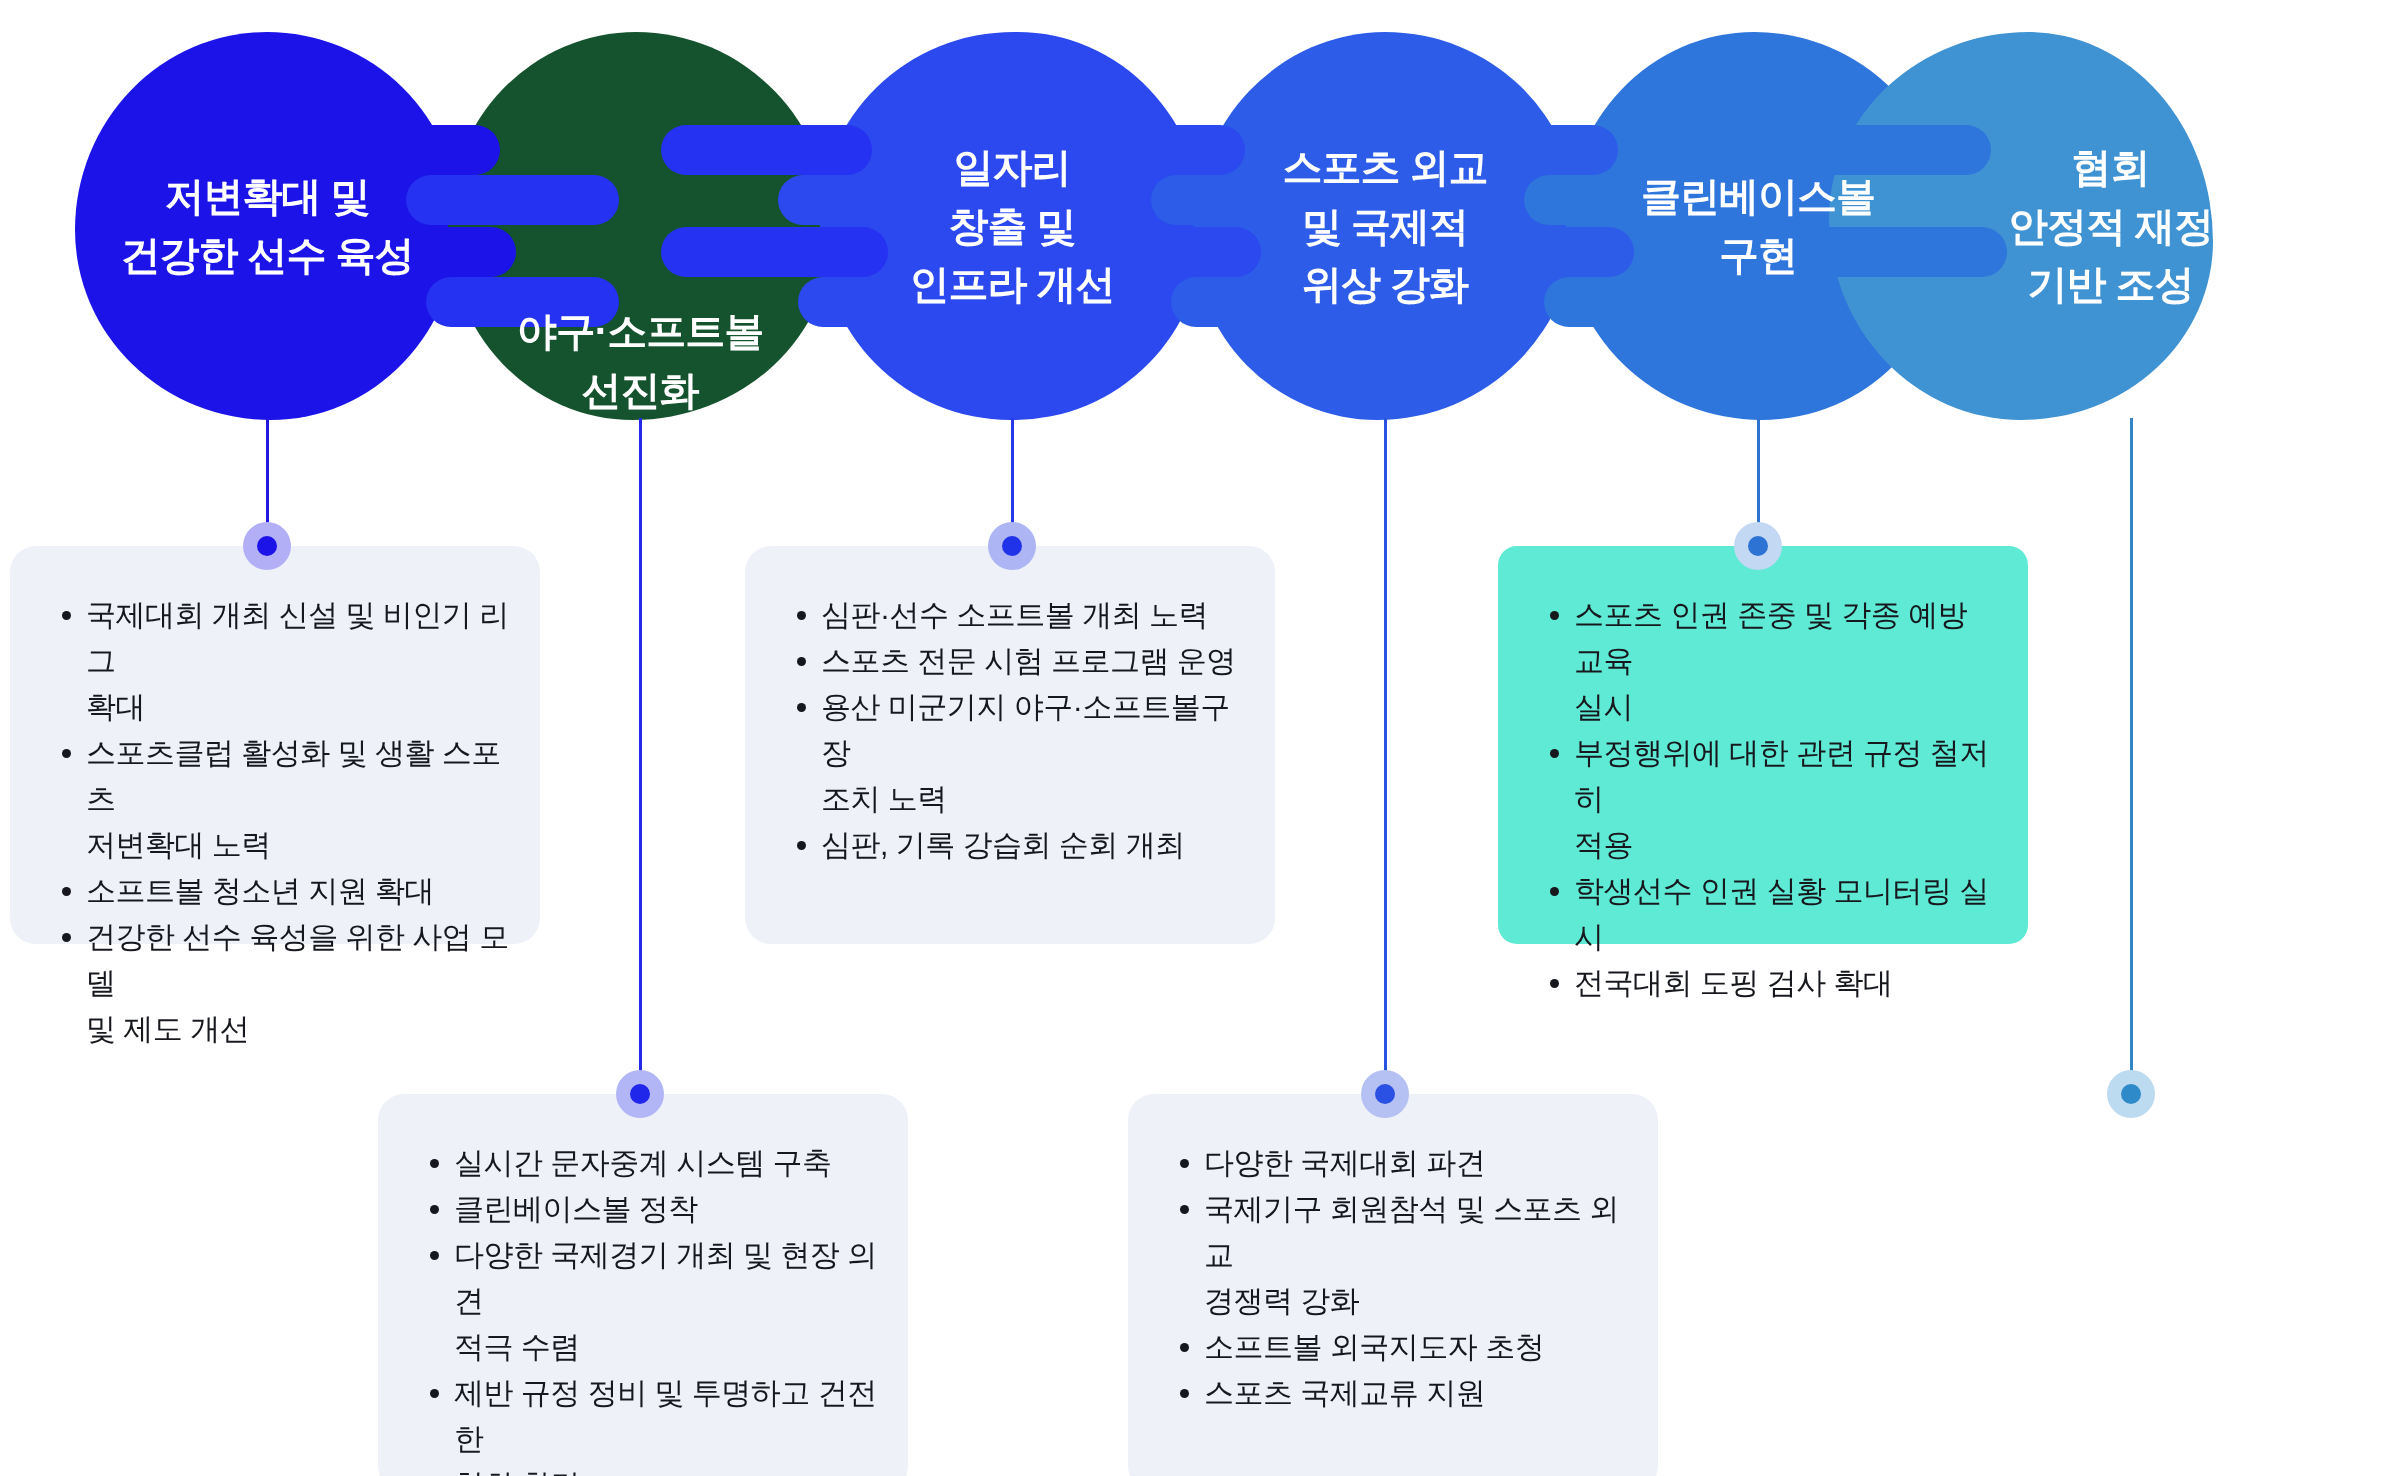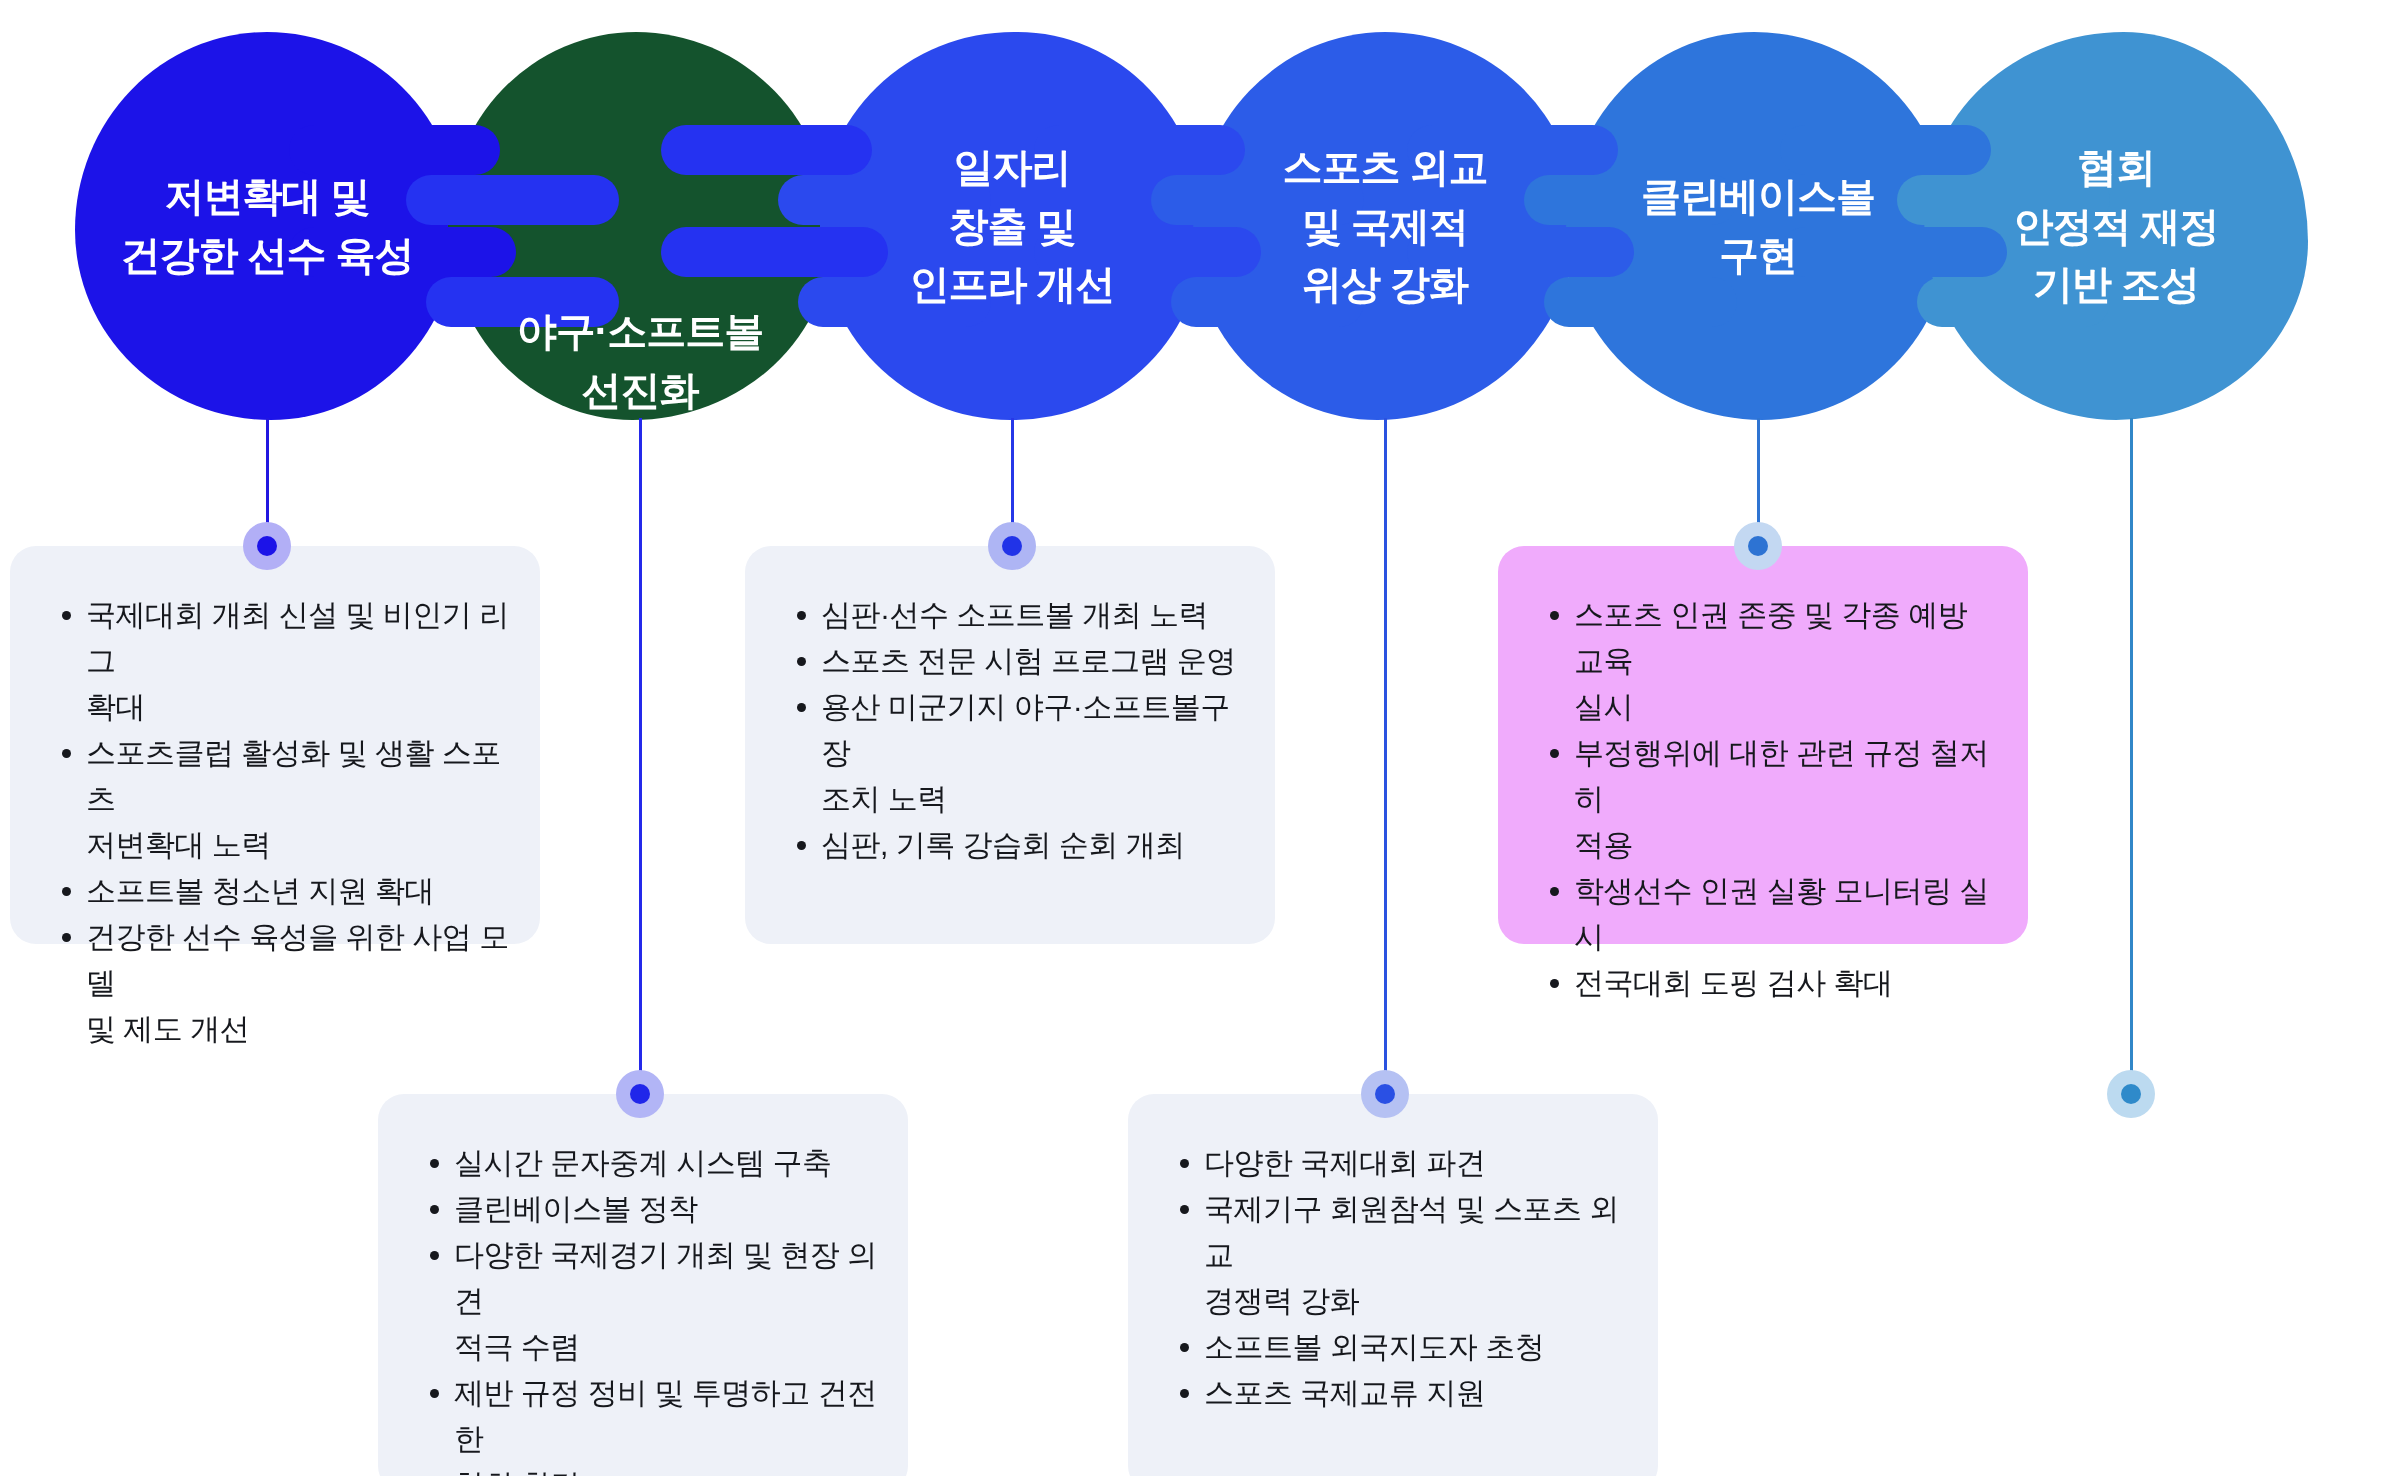--- a/index.html
+++ b/index.html
@@ -115,29 +115,29 @@
       <div class="bullet"><span class="bullet-dot"></span><span>스포츠 국제교류 지원</span></div>
     </div>
     <div class="circle blob5" style="left: 1566px; background: rgb(46, 117, 220);">
       <div class="circle-label">클린베이스볼
 구현</div>
     </div>
     <div class="vline" style="left: 1756.5px; height: 130px; background: rgb(46, 116, 210);"></div>
     <div class="dot" style="left: 1734px; top: 498px; background: rgb(195, 216, 242);">
       <div class="dot-core" style="background: rgb(45, 115, 211);"></div>
     </div>
-    <div class="card" style="left: 1498px; top: 522px; background: #f0abfc;">
+    <div class="card" style="left: 1498px; top: 522px; background: #5eead4; border-radius: 19px;">
       <div class="bullet"><span class="bullet-dot"></span><span>스포츠 인권 존중 및 각종 예방 교육
 실시</span></div>
       <div class="bullet"><span class="bullet-dot"></span><span>부정행위에 대한 관련 규정 철저히
 적용</span></div>
       <div class="bullet"><span class="bullet-dot"></span><span>학생선수 인권 실황 모니터링 실시</span></div>
       <div class="bullet"><span class="bullet-dot"></span><span>전국대회 도핑 검사 확대</span></div>
     </div>
-    <div class="circle blob6" style="left: 1924px; background: rgb(63, 147, 210);">
+    <div class="circle blob6" style="left: 1829px; background: rgb(63, 147, 210); justify-content: flex-end;">
       <div class="circle-label">협회
 안정적 재정
 기반 조성</div>
     </div>
     <div class="vline" style="left: 2129.5px; height: 678px; background: rgb(49, 135, 200);"></div>
     <div class="dot" style="left: 2107px; top: 1046px; background: rgb(188, 218, 240);">
       <div class="dot-core" style="background: rgb(47, 138, 202);"></div>
     </div>
   </div>
 

